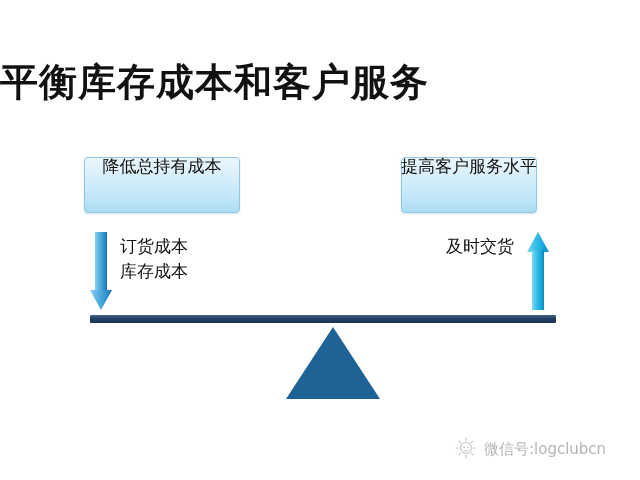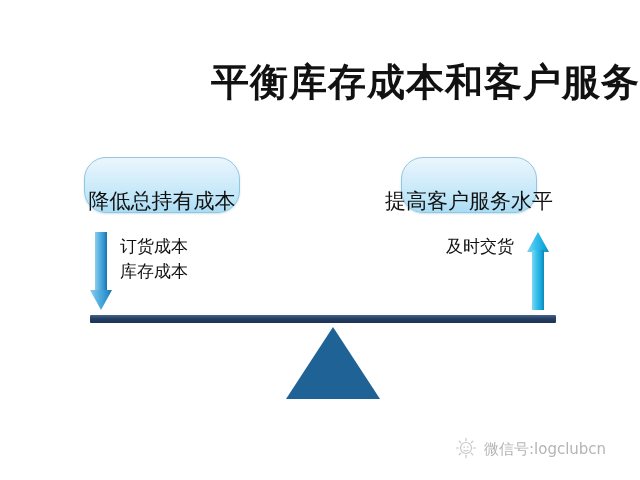--- a/index.html
+++ b/index.html
@@ -17,42 +17,42 @@
     background: #ffffff;
     overflow: hidden;
   }
 
   
   #title {
     position: absolute;
     left: 0;
     top: 58px;
     width: 640px;
-    text-align: right;
+    text-align: left;
     font-size: 38px;
     font-weight: bold;
     color: #111111;
     letter-spacing: 1px;
     line-height: 48px;
     white-space: nowrap;
   }
 
   
   .pill {
     position: absolute;
     box-sizing: border-box;
-    border-radius: 22px;
+    border-radius: 4px;
     border: 1px solid #93c7e0;
     background: linear-gradient(to bottom, #eaf6fd 0%, #d7eefb 35%, #bfe6f8 75%, #a9dcf4 100%);
     box-shadow: 0 1px 2px rgba(120,170,200,0.35);
     display: flex;
-    align-items: flex-end;
+    align-items: flex-start;
     justify-content: center;
     color: #111111;
-    font-size: 21px;
+    font-size: 17px;
     line-height: 1;
     white-space: nowrap;
   }
   #pill-left {
     left: 84px;
     top: 157px;
     width: 156px;
     height: 56px;
   }
   #pill-right {

